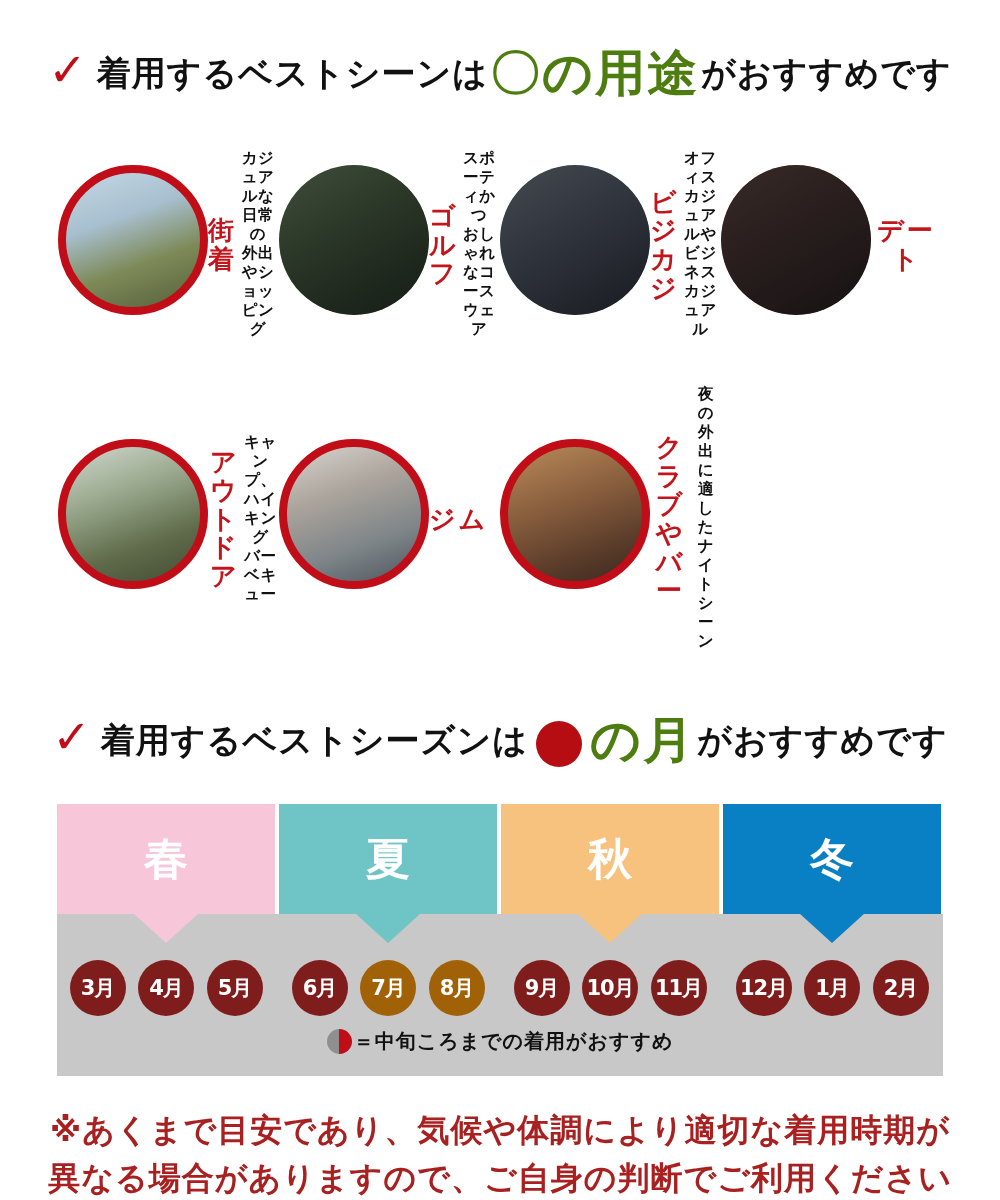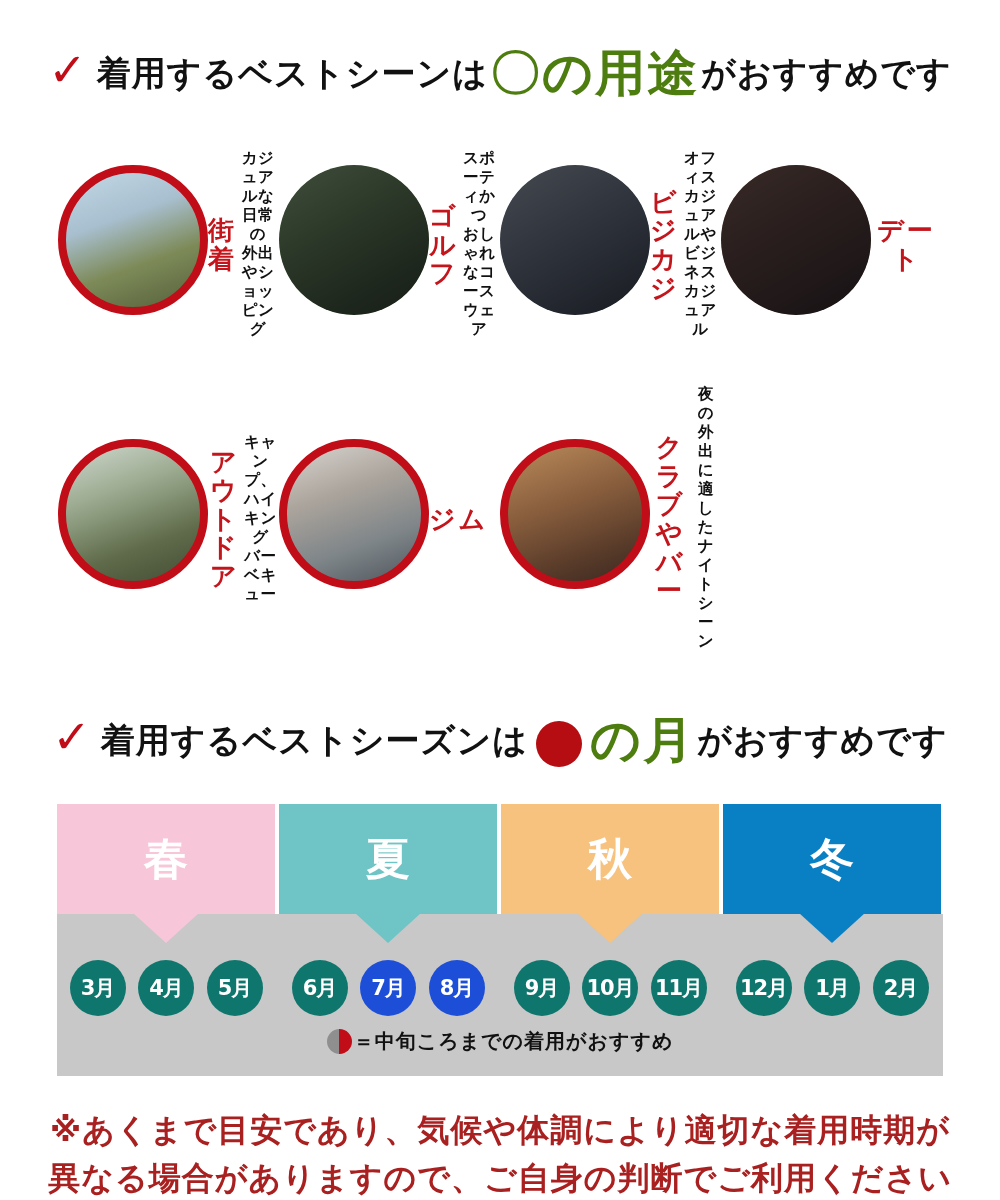--- a/index.html
+++ b/index.html
@@ -71,25 +71,25 @@
     width:0;height:0;border-left:33px solid transparent;border-right:33px solid transparent;
     border-top:30px solid #000;z-index:2;
   }
   .month-strip{
     position:relative;background:#c8c8c8;width:886px;height:162px;margin-top:0;
     box-sizing:border-box;padding-top:46px;
   }
   .month-groups{display:flex;gap:4px;}
   .month-group{width:218px;display:flex;justify-content:space-evenly;}
   .month-circle{
-    width:56px;height:56px;border-radius:50%;background:#0f766e;
+    width:56px;height:56px;border-radius:50%;background:#7f1d1d;
     display:flex;align-items:center;justify-content:center;
     color:#ffffff;font-size:21px;font-weight:bold;letter-spacing:-1px;
   }
-  .month-circle.not-recommended{background:#1d4ed8;}
+  .month-circle.not-recommended{background:#a16207;}
   .legend-row{
     display:flex;align-items:center;justify-content:center;margin-top:12px;
   }
   .legend-icon{
     width:25px;height:25px;border-radius:50%;
     background:linear-gradient(90deg,#8f8f8f 0 50%,#c00d18 50% 100%);
     margin-right:2px;flex:0 0 auto;
   }
   .legend-text{color:#111111;font-size:20px;font-weight:bold;letter-spacing:1px;}
 

